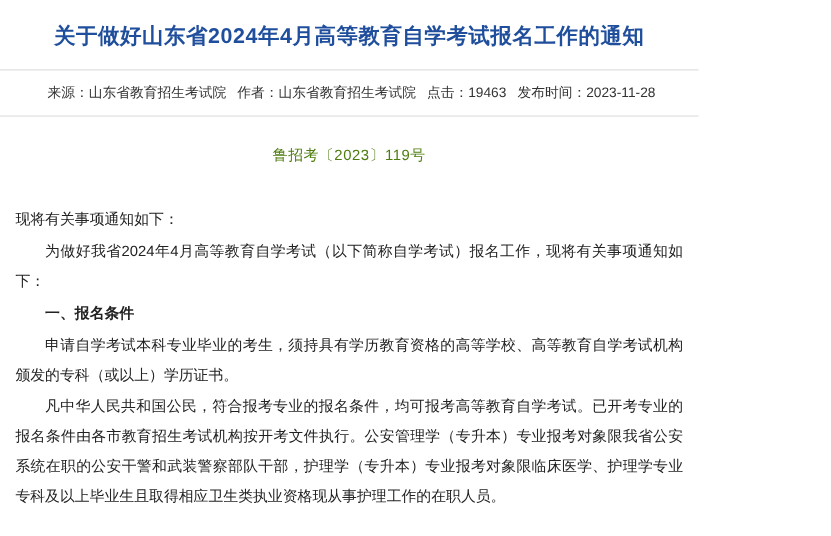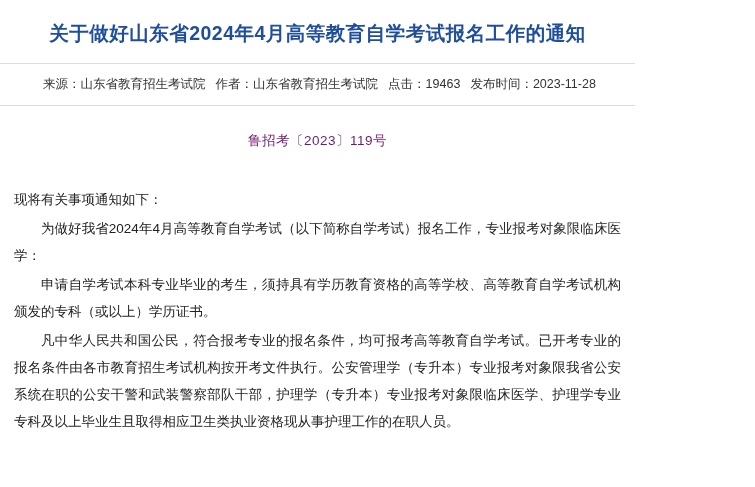--- a/index.html
+++ b/index.html
@@ -41,21 +41,21 @@
   .meta-bar span {
     white-space: nowrap;
   }
   .meta-sep {
     display: inline-block;
     width: 10px;
   }
   .doc-number {
     text-align: center;
     font-size: 13.5px;
-    color: #701a75;
+    color: #4d7c0f;
     padding: 26px 10px 10px 10px;
     letter-spacing: 0.5px;
   }
   .body-content {
     padding: 26px 14px 0 14px;
     font-size: 13.5px;
     line-height: 2.0;
     color: #222222;
   }
   .para {
@@ -77,18 +77,19 @@
   <div class="doc-title">关于做好山东省2024年4月高等教育自学考试报名工作的通知</div>
 
   <div class="meta-bar">
     <span><span>来源：</span><span>山东省教育招生考试院</span></span><span class="meta-sep"></span><span><span>作者：</span><span>山东省教育招生考试院</span></span><span class="meta-sep"></span><span><span>点击：</span><span>19463</span></span><span class="meta-sep"></span><span><span>发布时间：</span><span>2023-11-28</span></span>
   </div>
 
   <div class="doc-number">鲁招考〔2023〕119号</div>
 
   <div class="body-content">
     <p class="para">现将有关事项通知如下：</p>
-    <p class="para indent">为做好我省2024年4月高等教育自学考试（以下简称自学考试）报名工作，专业报考对象限临床医学：</p>
+    <p class="para indent">为做好我省2024年4月高等教育自学考试（以下简称自学考试）报名工作，现将有关事项通知如下：</p>
+    <p class="para indent bold">一、报名条件</p>
     <p class="para indent">申请自学考试本科专业毕业的考生，须持具有学历教育资格的高等学校、高等教育自学考试机构颁发的专科（或以上）学历证书。</p>
     <p class="para indent">凡中华人民共和国公民，符合报考专业的报名条件，均可报考高等教育自学考试。已开考专业的报名条件由各市教育招生考试机构按开考文件执行。公安管理学（专升本）专业报考对象限我省公安系统在职的公安干警和武装警察部队干部，护理学（专升本）专业报考对象限临床医学、护理学专业专科及以上毕业生且取得相应卫生类执业资格现从事护理工作的在职人员。</p>
   </div>
 
 </div>
 
 </body></html>

